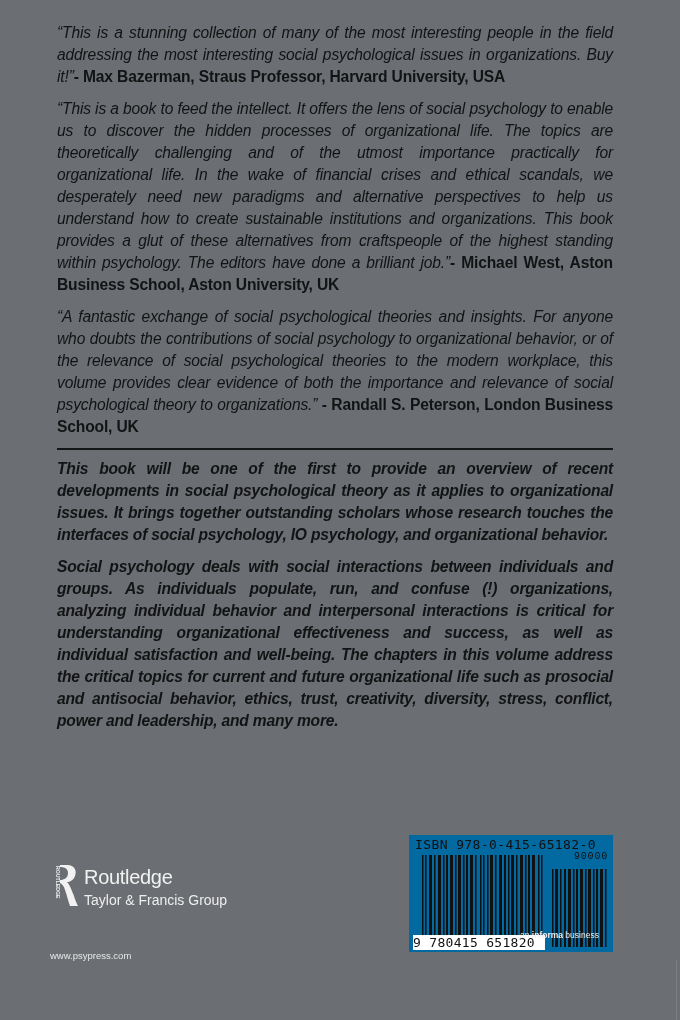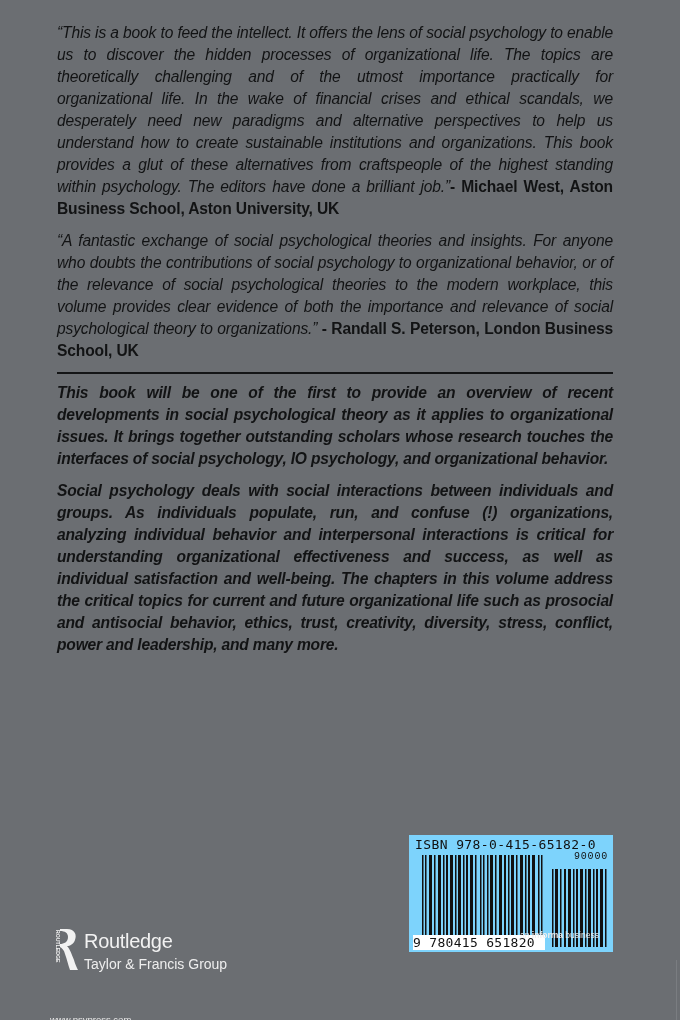--- a/index.html
+++ b/index.html
@@ -24,38 +24,38 @@
   .quote .attr { font-style: normal; font-weight: bold; }
   .rule {
     height: 2px; background: #141516; margin: 6px 0 8px 0; width: 556px;
   }
   .desc {
     font-size: 15.6px; line-height: 22px; text-align: justify;
     font-style: italic; font-weight: bold; margin: 0 0 10px 0;
     letter-spacing: -0.2px;
   }
   .logo {
-    position: absolute; left: 50px; top: 928px; width: 200px; height: 60px;
+    position: absolute; left: 50px; top: 864px; width: 200px; height: 60px;
   }
   .logo-mark {
     position: absolute; left: 0; top: 0; width: 28px; height: 42px;
   }
   .logo-name {
     position: absolute; left: 34px; top: 2px; color: #f2f2f2;
     font-size: 20px; letter-spacing: -0.3px;
   }
   .logo-sub {
     position: absolute; left: 34px; top: 28px; color: #eeeeee; font-size: 14px;
   }
   .logo-url {
     position: absolute; left: 0; top: 44px; color: #e8e8e8; font-size: 9.5px; margin-top: 42px;
   }
   .barcode-box {
     position: absolute; left: 409px; top: 835px; width: 204px; height: 117px;
-    background: #7dd3fc;
+    background: #0369a1;
   }
   .isbn-label {
     position: absolute; left: 6px; top: 2px;
     font-family: "DejaVu Sans Mono", monospace; font-size: 13px; letter-spacing: 0.4px;
     color: #111;
   }
   .addon-label {
     position: absolute; right: 5px; top: 16px;
     font-family: Liberation Mono, monospace; font-size: 10px; letter-spacing: 0.8px;
     color: #111;
@@ -71,20 +71,21 @@
     position: absolute; left: 520px; top: 930px; font-size: 8.5px; color: #eeeeee;
   }
   .informa b { font-weight: bold; }
 </style>
 </head>
 <body>
 
 <div class="edge"></div>
 
 <div class="content">
+  <p class="quote"><span>“This is a stunning collection of many of the most interesting people in the field addressing the most interesting social psychological issues in organizations. Buy it!”</span><span class="attr">- Max Bazerman, Straus Professor, Harvard University, USA</span></p>
   <p class="quote"><span>“This is a book to feed the intellect. It offers the lens of social psychology to enable us to discover the hidden processes of organizational life. The topics are theoretically challenging and of the utmost importance practically for organizational life. In the wake of financial crises and ethical scandals, we desperately need new paradigms and alternative perspectives to help us understand how to create sustainable institutions and organizations. This book provides a glut of these alternatives from craftspeople of the highest standing within psychology. The editors have done a brilliant job.”</span><span class="attr">- Michael West, Aston Business School, Aston University, UK</span></p>
   <p class="quote"><span>“A fantastic exchange of social psychological theories and insights. For anyone who doubts the contributions of social psychology to organizational behavior, or of the relevance of social psychological theories to the modern workplace, this volume provides clear evidence of both the importance and relevance of social psychological theory to organizations.” </span><span class="attr">- Randall S. Peterson, London Business School, UK</span></p>
 
   <div class="rule"></div>
 
   <p class="desc">This book will be one of the first to provide an overview of recent developments in social psychological theory as it applies to organizational issues. It brings together outstanding scholars whose research touches the interfaces of social psychology, IO psychology, and organizational behavior.</p>
   <p class="desc">Social psychology deals with social interactions between individuals and groups. As individuals populate, run, and confuse (!) organizations, analyzing individual behavior and interpersonal interactions is critical for understanding organizational effectiveness and success, as well as individual satisfaction and well-being. The chapters in this volume address the critical topics for current and future organizational life such as prosocial and antisocial behavior, ethics, trust, creativity, diversity, stress, conflict, power and leadership, and many more.</p>
 </div>
 
 <div class="logo">

